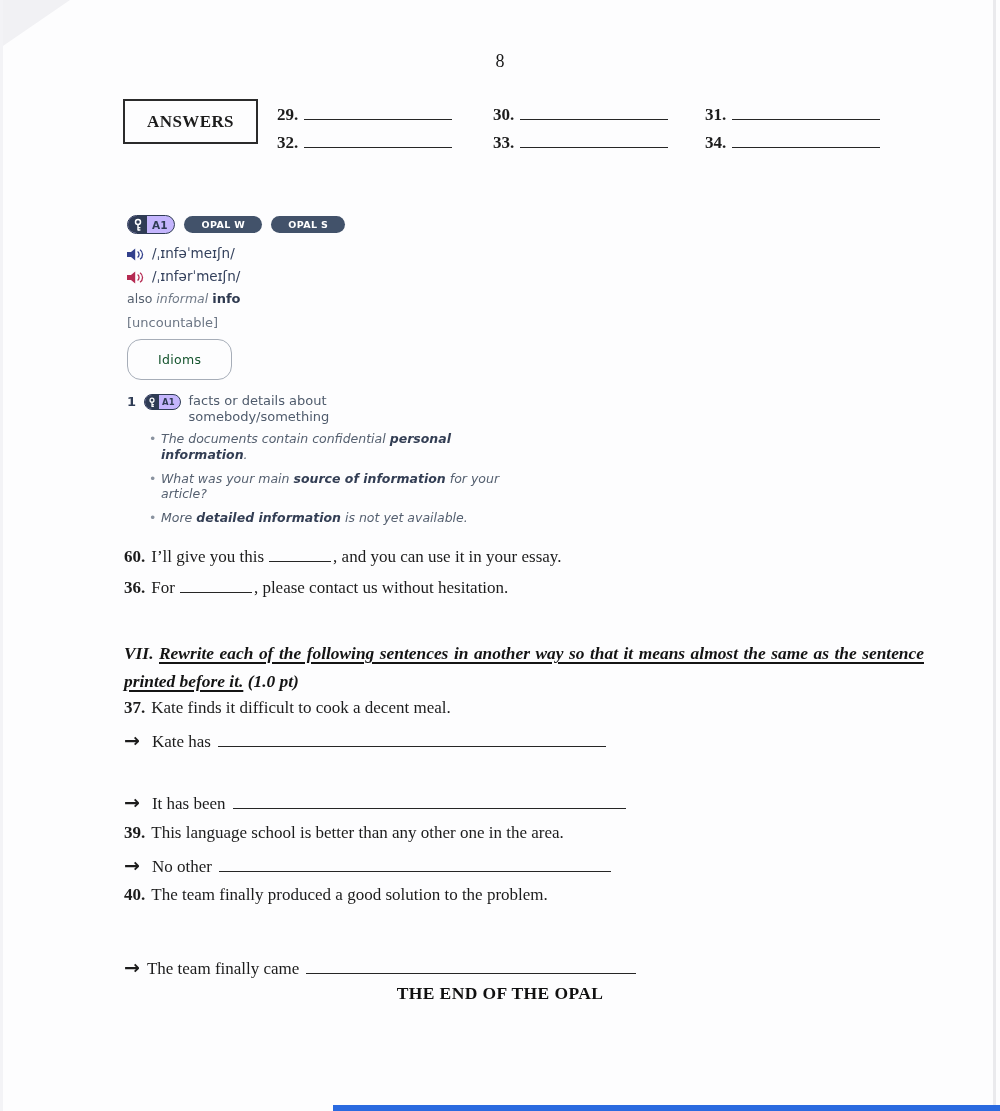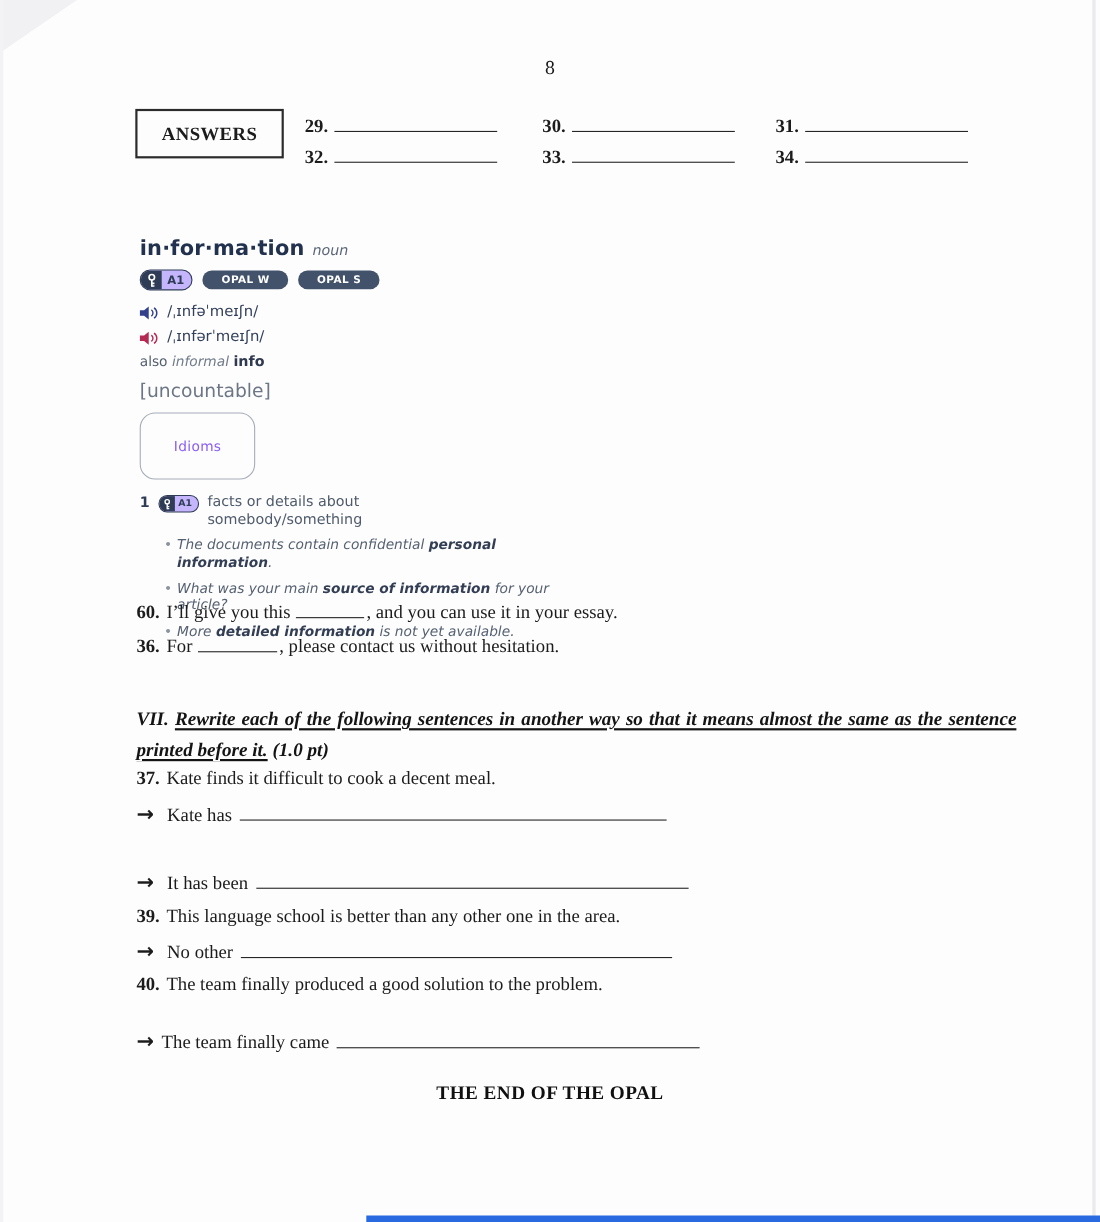--- a/index.html
+++ b/index.html
@@ -45,43 +45,43 @@
     border-radius:10px;overflow:hidden;background:#c4b5fd;}
   .key-seg{background:#2f3c55;height:100%;width:19px;display:flex;align-items:center;justify-content:center;}
   .a1-seg{font-size:10.5px;font-weight:bold;color:#2f3c55;padding:0 7px 0 5px;}
   .opal-pill{background:#42526a;color:#fff;font-size:9.5px;font-weight:bold;letter-spacing:.4px;
     border-radius:10px;padding:4px 17px;line-height:1;}
   .pron-row{display:flex;align-items:flex-end;gap:8px;margin-bottom:7px;
     font-size:13.5px;color:#33405c;}
   .also-row{font-size:12.5px;margin-bottom:9px;color:#55606f;}
   .also-style{font-style:italic;color:#707a88;margin:0 4px;}
   .also-short{font-weight:bold;color:#2f3a50;font-size:13px;}
-  .grammar-row{font-size:17px;color:#6c7685;margin-bottom:9px;}
+  .grammar-row{font-size:13px;color:#6c7685;margin-bottom:9px;}
   .idioms-pill{display:inline-block;border:1.2px solid #a6adb8;border-radius:14px;
-    padding:22px 30px;font-size:12.5px;color:#8b5cf6;letter-spacing:.3px;margin-bottom:13px;}
+    padding:12px 30px;font-size:12.5px;color:#14532d;letter-spacing:.3px;margin-bottom:13px;}
   .sense-row{display:flex;align-items:flex-start;gap:8px;margin-bottom:7px;}
   .sense-num{font-weight:bold;color:#2f3c55;font-size:13px;padding-top:1px;}
   .level-badge.mini{height:14px;border-radius:8px;border-width:1.3px;margin-top:1px;}
   .mini .key-seg{width:14px;}
   .mini .a1-seg{font-size:8.5px;padding:0 5px 0 3px;}
   .sense-def{font-size:13px;color:#4f5b6c;max-width:178px;line-height:15.5px;}
   .ex-list{list-style:none;margin:0;padding:0 0 0 22px;width:352px;}
   .ex-item{position:relative;padding-left:12px;font-size:12.5px;font-style:italic;
     color:#556070;line-height:15.5px;margin-bottom:8.5px;}
   .ex-item::before{content:"•";position:absolute;left:0;top:0;color:#8a93a0;font-style:normal;}
   .ex-bold{font-weight:bold;color:#333e54;}
 
   
   .qline{position:absolute;left:124px;white-space:nowrap;font-size:17px;}
   .q35{top:546px}.q36{top:577px}
   .q35 .blank{width:62px;margin:0 2px 0 5px;}
   .q36 .blank{width:72px;margin:0 2px 0 5px;}
   .qnum{margin-right:6px;}
   .s37{top:698px}.r37{top:729px}.s38{top:760px}.r38{top:791px}
-  .s39{top:823px}.r39{top:854px}.s40{top:885px}.r40{top:936px}
+  .s39{top:823px}.r39{top:854px}.s40{top:885px}.r40{top:956px}
   .arrow{font-weight:bold;font-size:19px;margin-right:12px;font-family:"DejaVu Sans",sans-serif;}
   .r40 .arrow{margin-right:7px;}
   .rewrite-blank{margin-left:7px;}
   .r37 .blank{width:388px}.r38 .blank{width:393px}.r39 .blank{width:392px}.r40 .blank{width:330px}
 
   .footer-line{position:absolute;top:983px;left:0;width:100%;text-align:center;
     font-weight:bold;font-size:17.5px;letter-spacing:.4px;color:#101010;}
 
   svg{display:block;}
 </style>
@@ -101,23 +101,20 @@
   </div>
   <div class="agrid-cell c29"><span class="qnum">29.</span><span class="blank"></span></div>
   <div class="agrid-cell c30"><span class="qnum">30.</span><span class="blank"></span></div>
   <div class="agrid-cell c31"><span class="qnum">31.</span><span class="blank"></span></div>
   <div class="agrid-cell c32"><span class="qnum">32.</span><span class="blank"></span></div>
   <div class="agrid-cell c33"><span class="qnum">33.</span><span class="blank"></span></div>
   <div class="agrid-cell c34"><span class="qnum">34.</span><span class="blank"></span></div>
 
 
   <div class="dict">
-    <div class="dict-headline">
-      <span class="headword">in·for·ma·tion</span><span class="pos">noun</span>
-    </div>
     <div class="badge-row">
       <span class="level-badge">
         <span class="key-seg">
           <svg width="10" height="14" viewBox="0 0 10 14">
               <circle cx="5" cy="4" r="2.5" fill="none" stroke="#fff" stroke-width="1.5"></circle>
               <line x1="5" y1="6.5" x2="5" y2="12.6" stroke="#fff" stroke-width="1.5"></line>
               <line x1="5" y1="9.6" x2="7.4" y2="9.6" stroke="#fff" stroke-width="1.4"></line>
               <line x1="5" y1="12" x2="7.4" y2="12" stroke="#fff" stroke-width="1.4"></line>
             </svg>
         </span>

